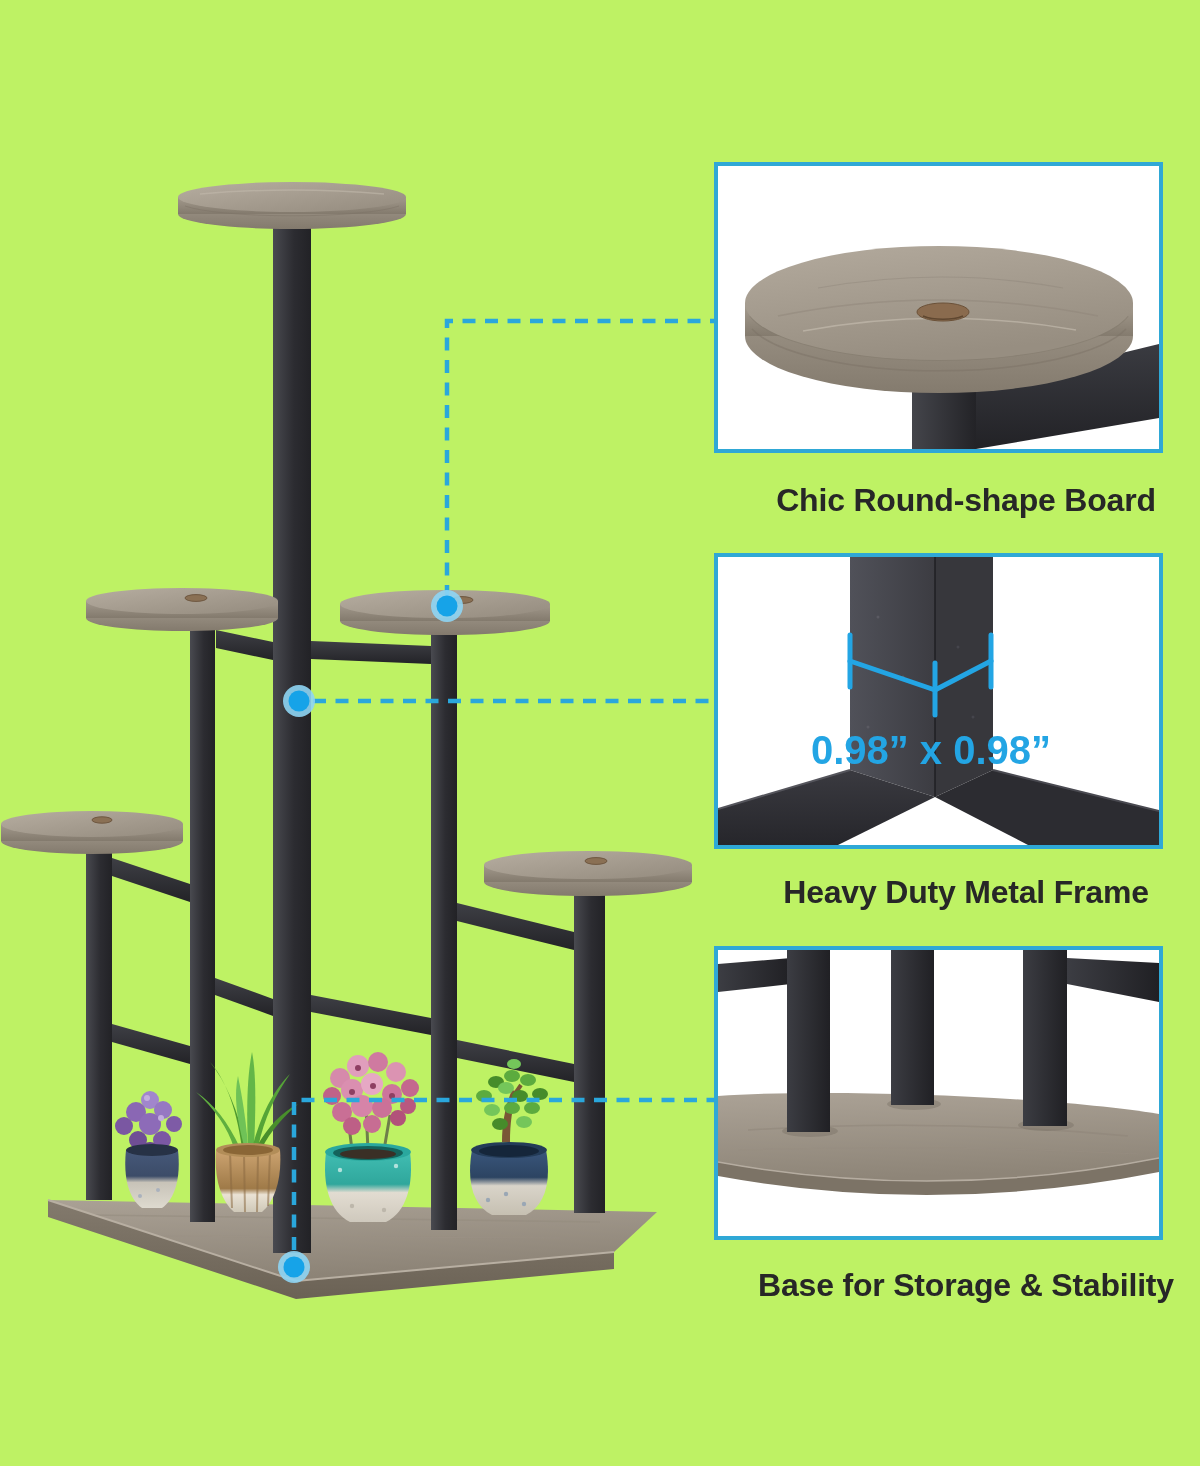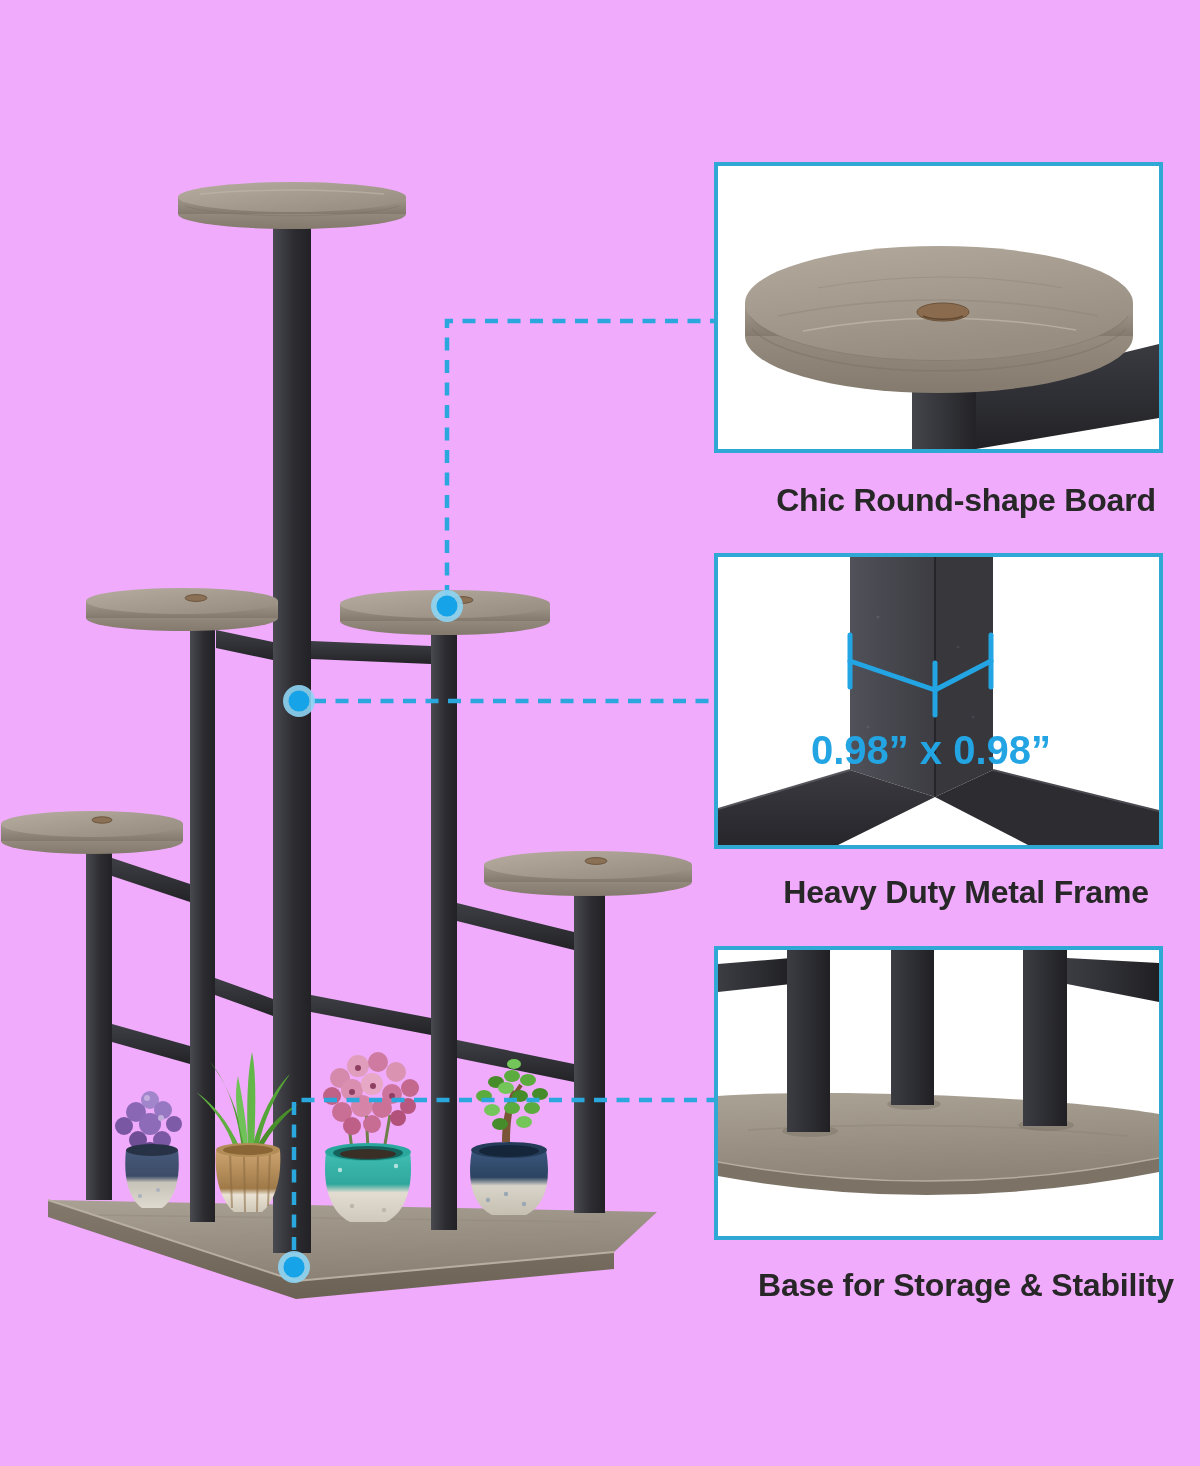--- a/index.html
+++ b/index.html
@@ -1,16 +1,16 @@
 <!DOCTYPE html>
 <html><head>
 <meta charset="utf-8">
 <style>
   html,body{margin:0;padding:0;background:#fff;}
-  #canvas{position:relative;width:1200px;height:1466px;background:#f0abfc;overflow:hidden;
+  #canvas{position:relative;width:1200px;height:1466px;background:#bef264;overflow:hidden;
           font-family:"Liberation Sans",sans-serif;}
   #product-svg{position:absolute;left:0;top:0;}
   .callout{position:absolute;left:714px;width:449px;border:4px solid #2fa8d6;background:#fff;box-sizing:border-box;}
   .callout svg{display:block;}
   #callout-round-board{top:162px;height:291px;}
   #callout-metal-frame{top:553px;height:296px;}
   #callout-base{top:946px;height:294px;}
   .callout-label{position:absolute;left:716px;width:500px;text-align:center;
                  font-size:32px;font-weight:700;letter-spacing:-0.2px;color:#272727;line-height:38px;}
   #label-round-board{top:481px;}

